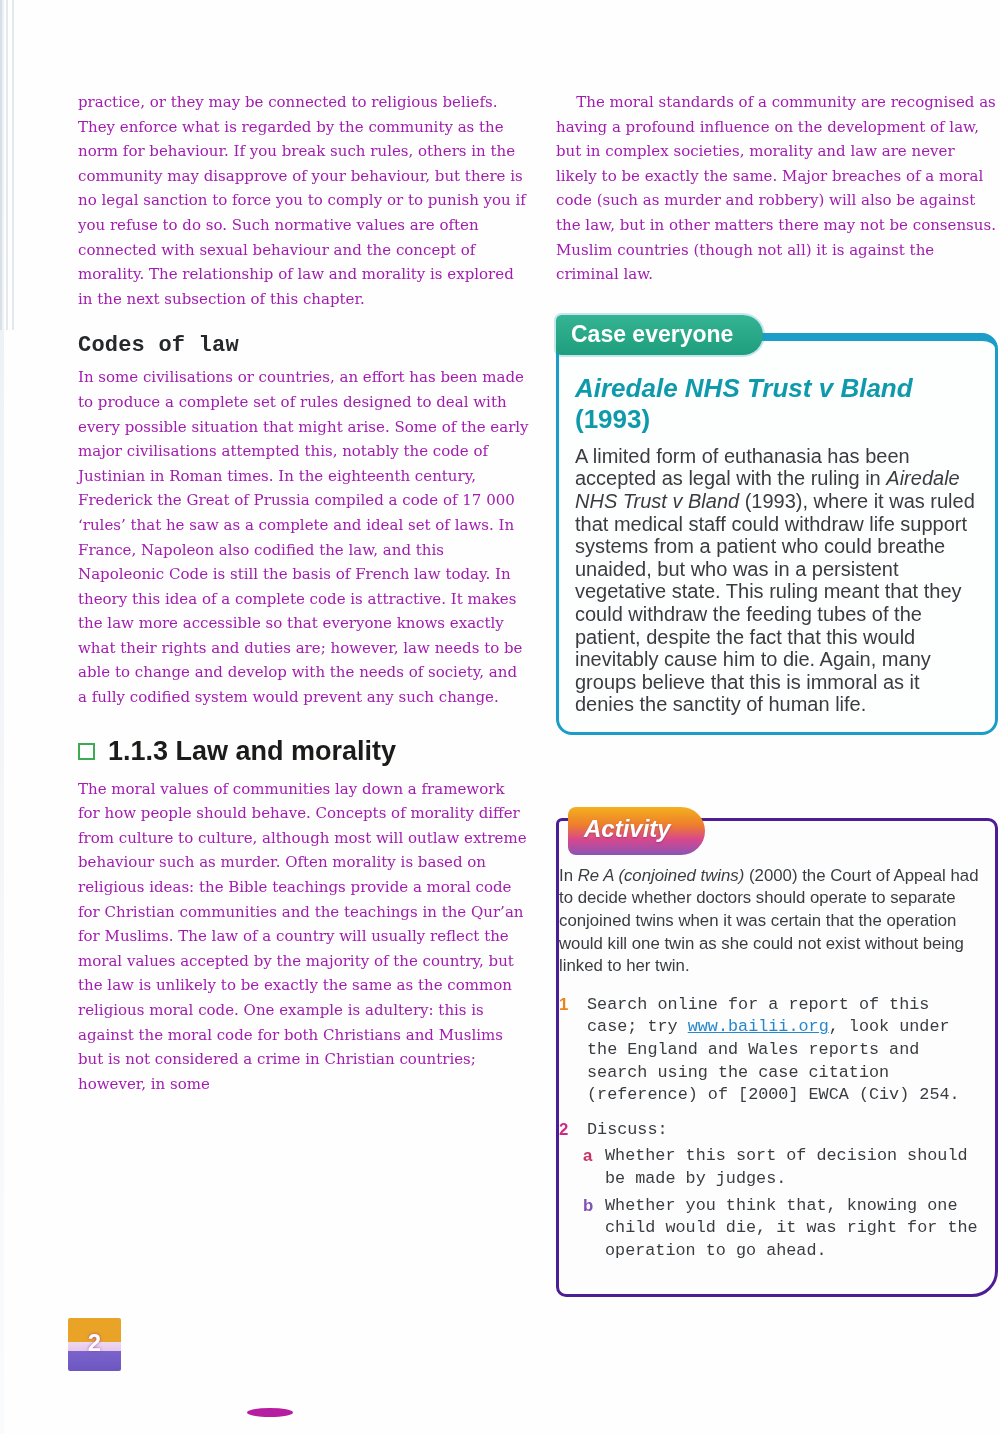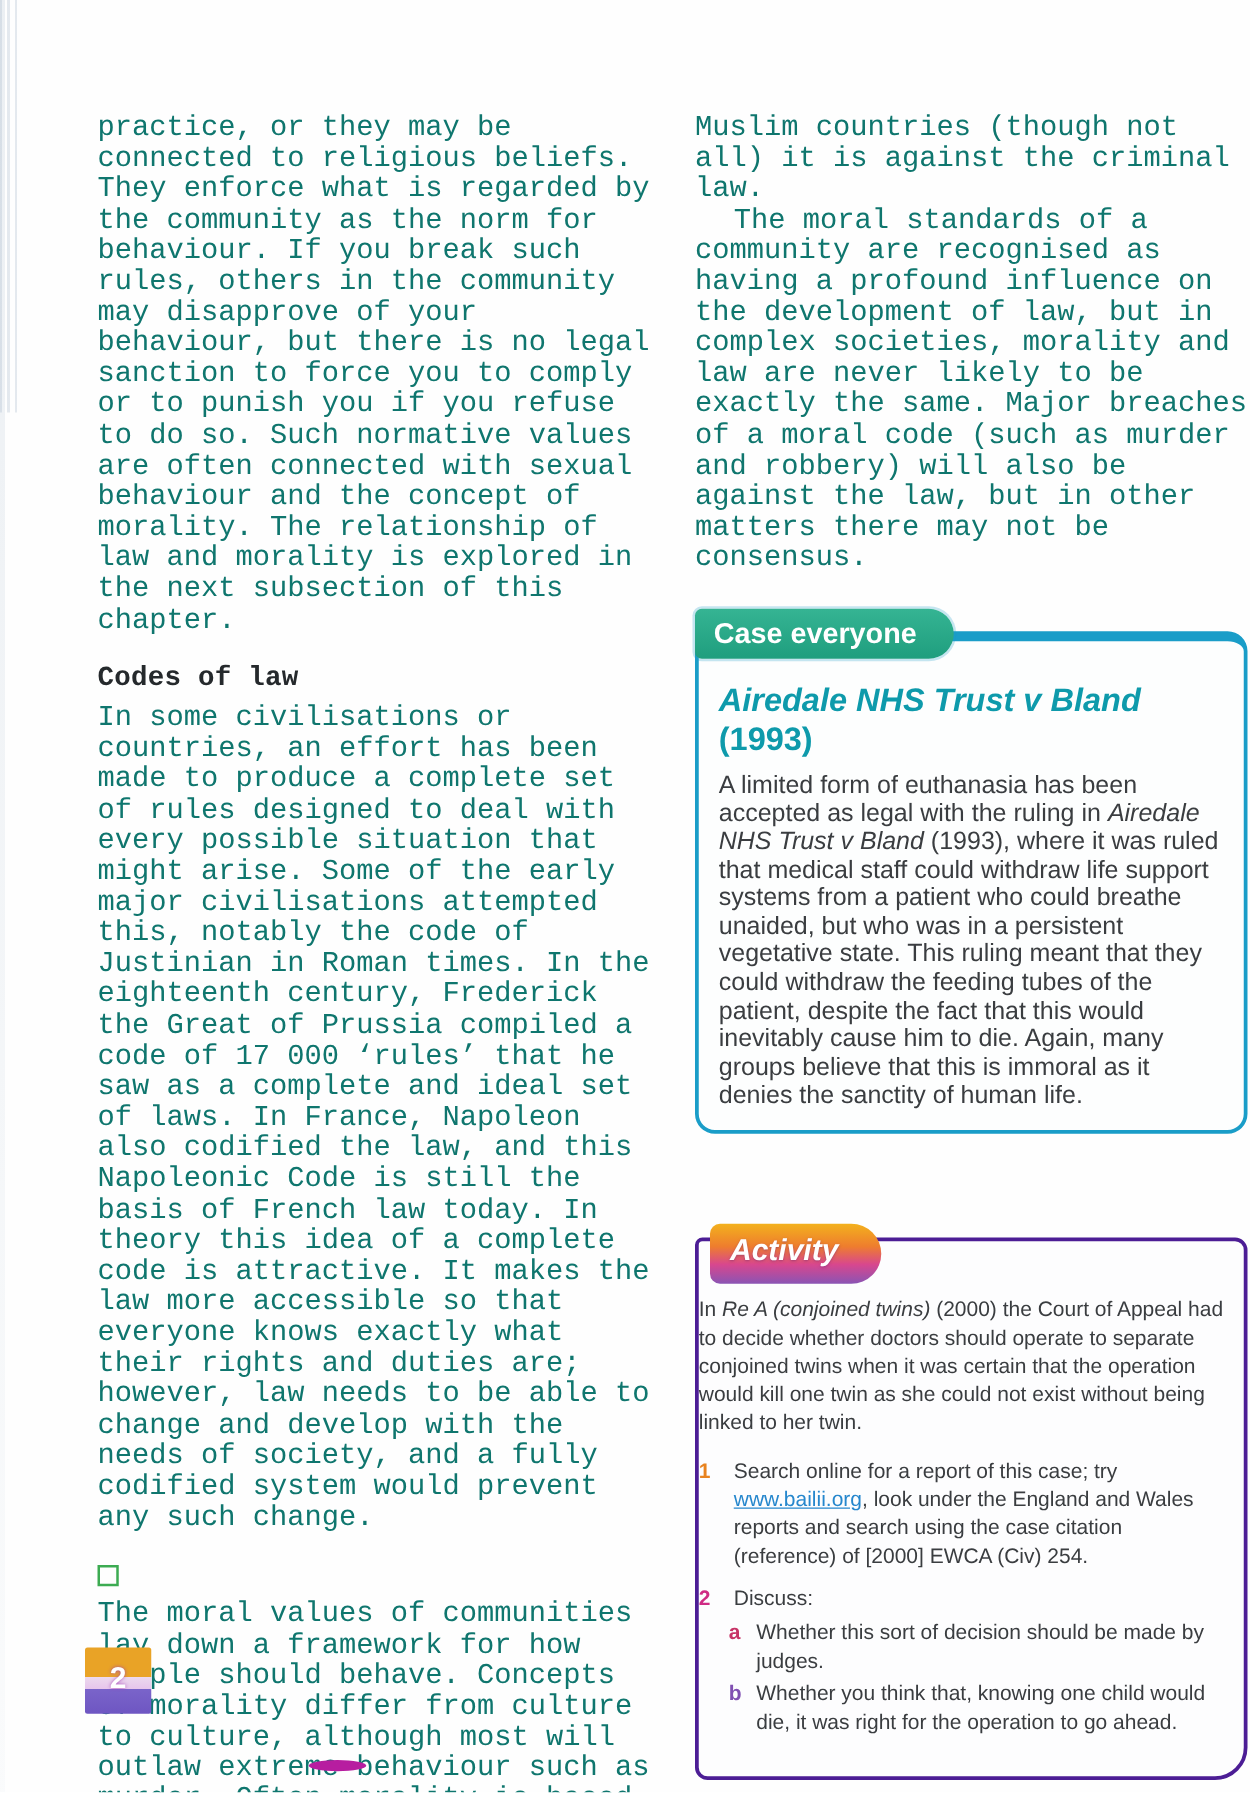--- a/index.html
+++ b/index.html
@@ -16,23 +16,22 @@
   .scan-edge-long {
     position:absolute; left:0; top:0; width:4px; height:1434px;
     background:linear-gradient(180deg, rgba(180,195,210,.25), rgba(220,228,235,.12));
   }
 
   
   .col-left  { position:absolute; left:78px;  top:90px; width:452px; }
   .col-right { position:absolute; left:556px; top:90px; width:442px; }
 
   .body-para {
-    font-size:23px; line-height:24.6px; color:#0f766e;
+    font-size:15px; line-height:24.6px; color:#a21caf;
     text-align:left;
-    font-family:Liberation Mono, monospace;
   }
   .indent { text-indent:1.35em; }
 
   .sub-heading {
     font-family:Liberation Mono, monospace;
     font-size:22px; font-weight:600; color:#25292c;
     margin-top:22px; margin-bottom:7px; letter-spacing:.2px;
   }
   .section-heading {
     font-family:"Liberation Sans", sans-serif;
@@ -95,21 +94,21 @@
     font-size:16.8px; line-height:22.6px; color:#3a3d40;
     margin-bottom:16px;
   }
   .activity-intro .it { font-style:italic; }
   .act-item { display:flex; margin-bottom:12px; }
   .act-num {
     flex:0 0 28px; font-weight:700; font-size:16.8px; line-height:22.6px;
   }
   .num-1 { color:#e8831f; }
   .num-2 { color:#cf2b84; }
-  .act-text { font-size:16.8px; line-height:22.6px; color:#3a3d40; }
+  .act-text { font-size:16.8px; line-height:22.6px; color:#3a3d40;font-family:Liberation Mono, monospace; }
   .act-link { color:#2687cd; text-decoration:underline; }
   .sub-item { display:flex; margin:4px 0 0 24px; }
   .sub-letter { flex:0 0 22px; font-weight:700; font-size:16.8px; line-height:22.6px; }
   .letter-a { color:#c73366; }
   .letter-b { color:#8050b2; }
 
   
   .footer-badge {
     position:absolute; left:68px; top:1318px; width:53px; height:53px;
     background:linear-gradient(180deg,
@@ -144,28 +143,29 @@
 
   <div class="col-left">
     <p class="body-para">practice, or they may be connected to religious beliefs. They enforce what is regarded by the community as the norm for behaviour. If you break such rules, others in the community may disapprove of your behaviour, but there is no legal sanction to force you to comply or to punish you if you refuse to do so. Such normative values are often connected with sexual behaviour and the concept of morality. The relationship of law and morality is explored in the next subsection of this chapter.</p>
 
     <h3 class="sub-heading">Codes of law</h3>
 
     <p class="body-para">In some civilisations or countries, an effort has been made to produce a complete set of rules designed to deal with every possible situation that might arise. Some of the early major civilisations attempted this, notably the code of Justinian in Roman times. In the eighteenth century, Frederick the Great of Prussia compiled a code of 17 000 ‘rules’ that he saw as a complete and ideal set of laws. In France, Napoleon also codified the law, and this Napoleonic Code is still the basis of French law today. In theory this idea of a complete code is attractive. It makes the law more accessible so that everyone knows exactly what their rights and duties are; however, law needs to be able to change and develop with the needs of society, and a fully codified system would prevent any such change.</p>
 
     <h2 class="section-heading">
       <span class="green-square"></span>
+      <span>1.1.3 Law and morality</span>
     </h2>
 
     <p class="body-para">The moral values of communities lay down a framework for how people should behave. Concepts of morality differ from culture to culture, although most will outlaw extreme behaviour such as murder. Often morality is based on religious ideas: the Bible teachings provide a moral code for Christian communities and the teachings in the Qur’an for Muslims. The law of a country will usually reflect the moral values accepted by the majority of the country, but the law is unlikely to be exactly the same as the common religious moral code. One example is adultery: this is against the moral code for both Christians and Muslims but is not considered a crime in Christian countries; however, in some</p>
   </div>
 
   <div class="col-right">
+    <p class="body-para indent">The moral standards of a community are recognised as having a profound influence on the development of law, but in complex societies, morality and law are never likely to be exactly the same. Major breaches of a moral code (such as murder and robbery) will also be against the law, but in other matters there may not be consensus.</p>
     <p class="body-para">Muslim countries (though not all) it is against the criminal law.</p>
-    <p class="body-para indent">The moral standards of a community are recognised as having a profound influence on the development of law, but in complex societies, morality and law are never likely to be exactly the same. Major breaches of a moral code (such as murder and robbery) will also be against the law, but in other matters there may not be consensus.</p>
 
     <div class="case-box">
       <div class="case-tab">Case everyone</div>
       <div class="case-title">
         <span class="it">Airedale NHS Trust v Bland</span><span> (1993)</span>
       </div>
       <div class="case-body">
         <span>A limited form of euthanasia has been accepted as legal with the ruling in </span><span class="it">Airedale NHS Trust v Bland</span><span> (1993), where it was ruled that medical staff could withdraw life support systems from a patient who could breathe unaided, but who was in a persistent vegetative state. This ruling meant that they could withdraw the feeding tubes of the patient, despite the fact that this would inevitably cause him to die. Again, many groups believe that this is immoral as it denies the sanctity of human life.</span>
       </div>
     </div>

